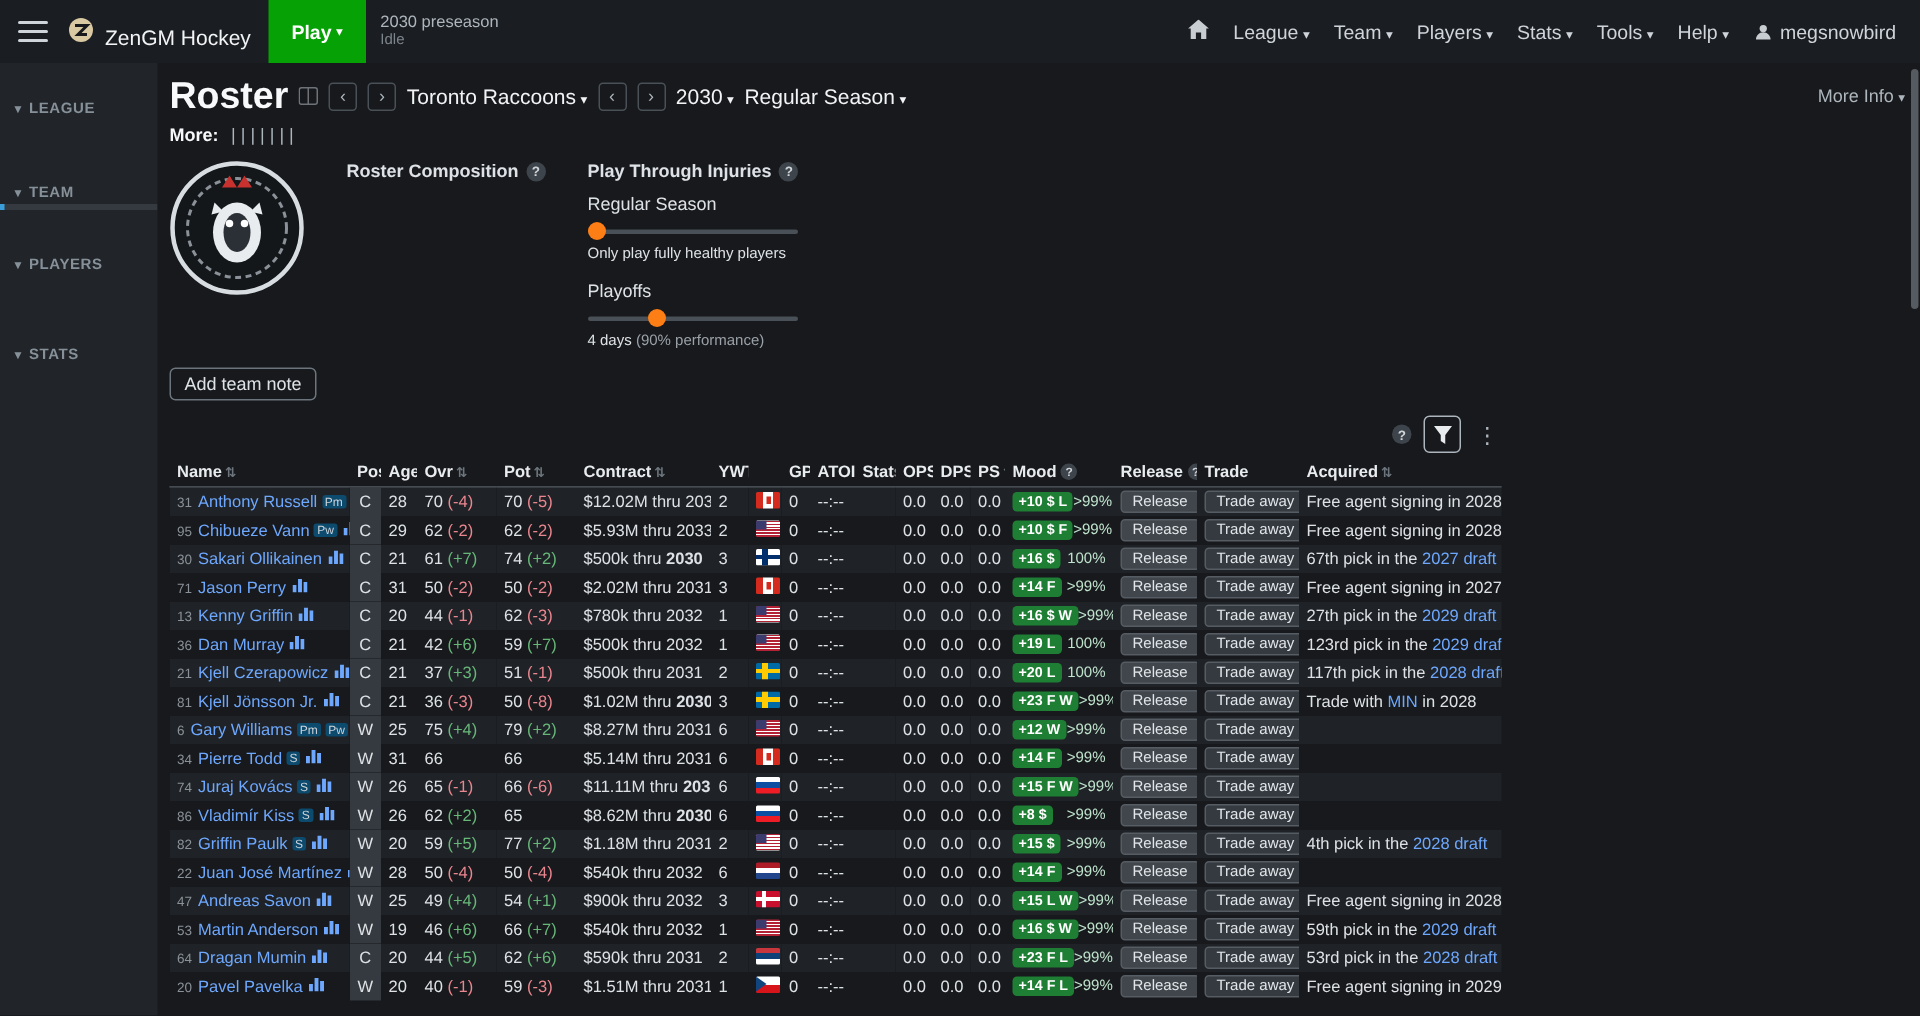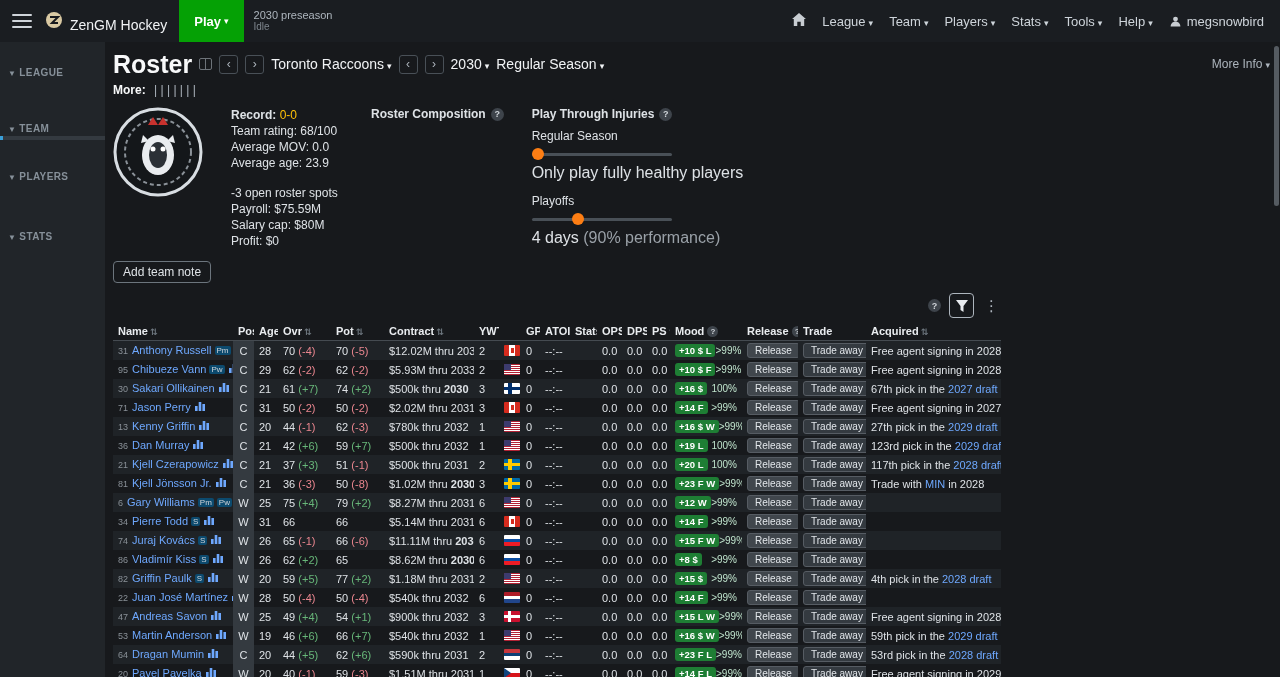--- a/index.html
+++ b/index.html
@@ -53,21 +53,21 @@
   .info-row { display:flex; gap:28px; margin-top:10px; }
   .team-logo { width:90px; height:90px; flex:none; }
   .summary { line-height:16px; font-size:12px; min-width:112px; }
   .summary .b { font-weight:bold; }
   .summary .rec { color:#ffc107; }
   .summary .grp2 { margin-top:14px; }
   .blk-title { font-weight:bold; font-size:12px; margin-bottom:8px; display:flex; align-items:center; gap:5px; white-space:nowrap; }
   .help-icon { width:13px; height:13px; border-radius:50%; background:#3e444b; color:#cfd4d9; font-size:9px; font-weight:bold; display:inline-flex; align-items:center; justify-content:center; cursor:pointer; flex:none; }
   .comp-grid { display:grid; grid-template-columns:62px 70px; row-gap:3px; font-size:12px; }
   .inj .lbl { font-size:12px; margin-top:2px; }
-  .inj .cap { font-size:16px; color:#dee2e6; }
+  .inj .cap { font-size:10px; color:#dee2e6; }
   .inj .cap .mut { color:#9aa1a8; }
   .slider { position:relative; width:140px; height:12px; margin:5px 0 4px 0; cursor:pointer; }
   .slider .track { position:absolute; left:0; right:0; top:5px; height:3px; background:#495057; border-radius:2px; }
   .slider .handle { position:absolute; top:0; width:12px; height:12px; border-radius:50%; background:#fd7e14; }
   .slider .handle.h0 { left:0; }
   .slider .handle.h30 { left:40px; }
   .inj .group2 { margin-top:12px; }
   .note-btn { margin-top:12px; background:transparent; border:1px solid #6c757d; color:#dee2e6; font-size:12px; padding:3px 9px; border-radius:4px; cursor:pointer; font-family:inherit; }
 
   
@@ -235,30 +235,20 @@
           <polygon points="35,18 40,10 45,18 50,10 55,18" fill="#c8322e"></polygon>
           <ellipse cx="45" cy="48" rx="16" ry="20" fill="#e9ecef"></ellipse>
           <ellipse cx="45" cy="48" rx="9" ry="13" fill="#2b3036"></ellipse>
           <circle cx="40" cy="42" r="2.5" fill="#fff"></circle>
           <circle cx="50" cy="42" r="2.5" fill="#fff"></circle>
           <polygon points="30,28 36,34 28,36" fill="#e9ecef"></polygon>
           <polygon points="60,28 54,34 62,36" fill="#e9ecef"></polygon>
         </svg>
       </div>
 
-      <div class="summary">
-        <div><span class="b">Record:</span> <span class="rec">0-0</span></div>
-        <div>Team rating: 68/100</div>
-        <div>Average MOV: 0.0</div>
-        <div>Average age: 23.9</div>
-        <div class="grp2">-3 open roster spots</div>
-        <div>Payroll: $75.59M</div>
-        <div>Salary cap: $80M</div>
-        <div>Profit: $0</div>
-      </div>
 
       <div>
         <div class="blk-title">
             <span>Roster Composition</span>
             <span class="help-icon">?</span>
           </div>
         <div class="comp-grid">
             <div></div>
             <div></div>
             <div></div>

